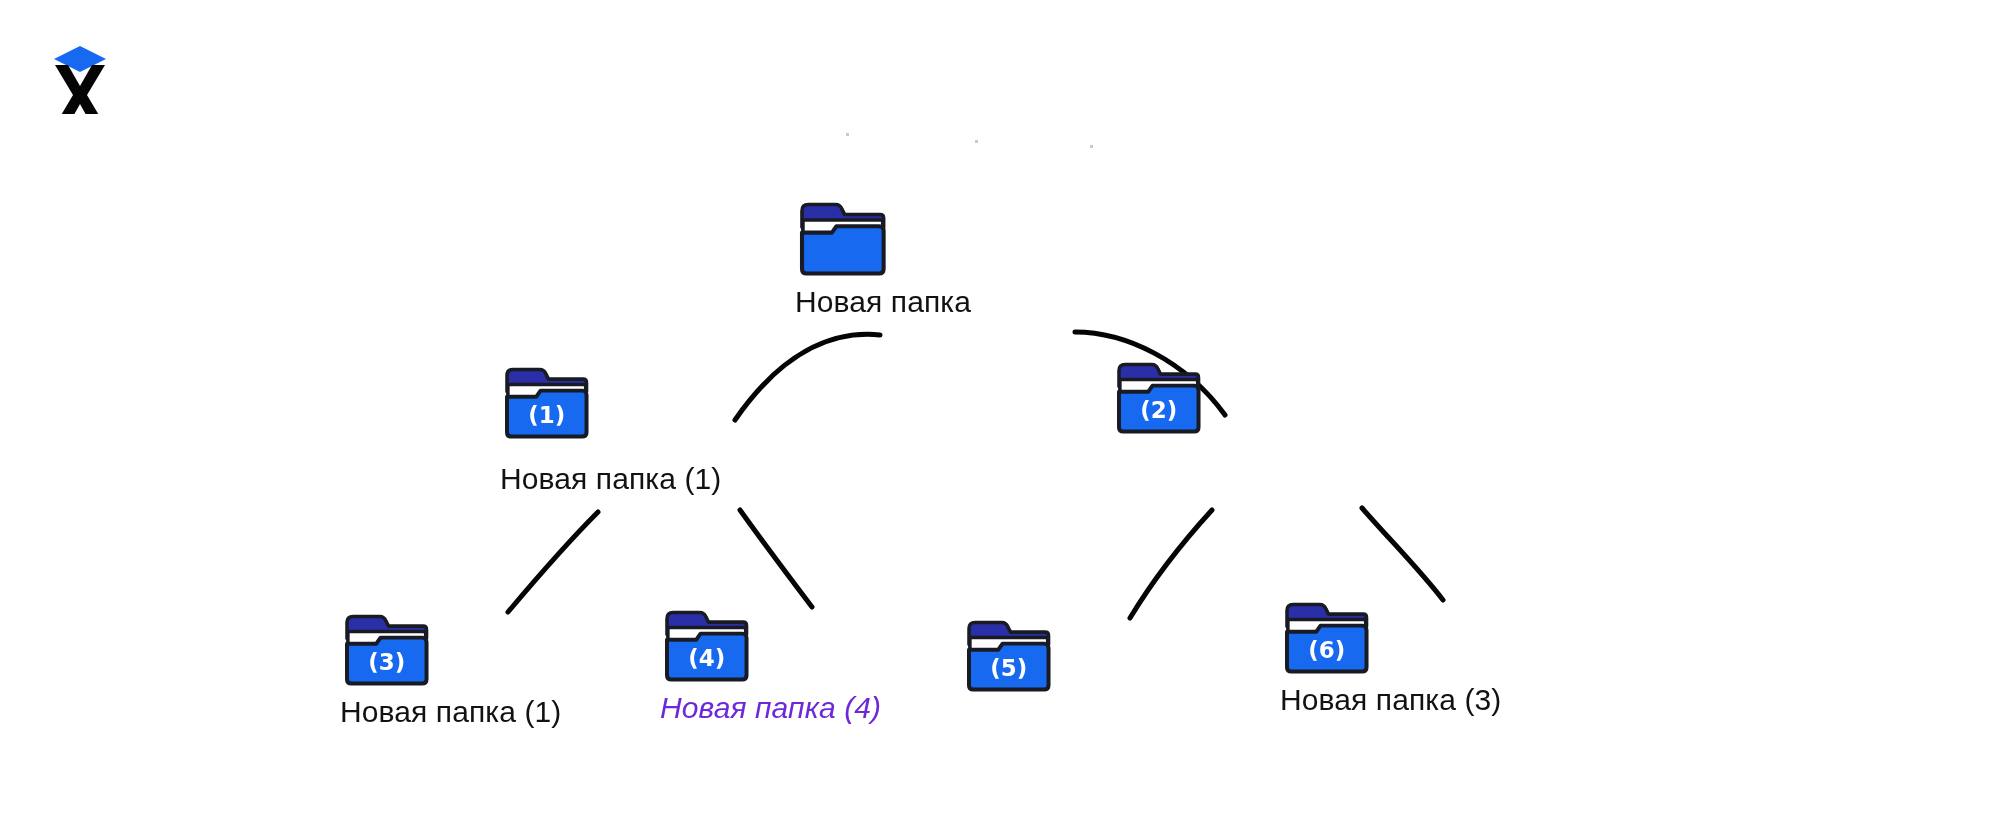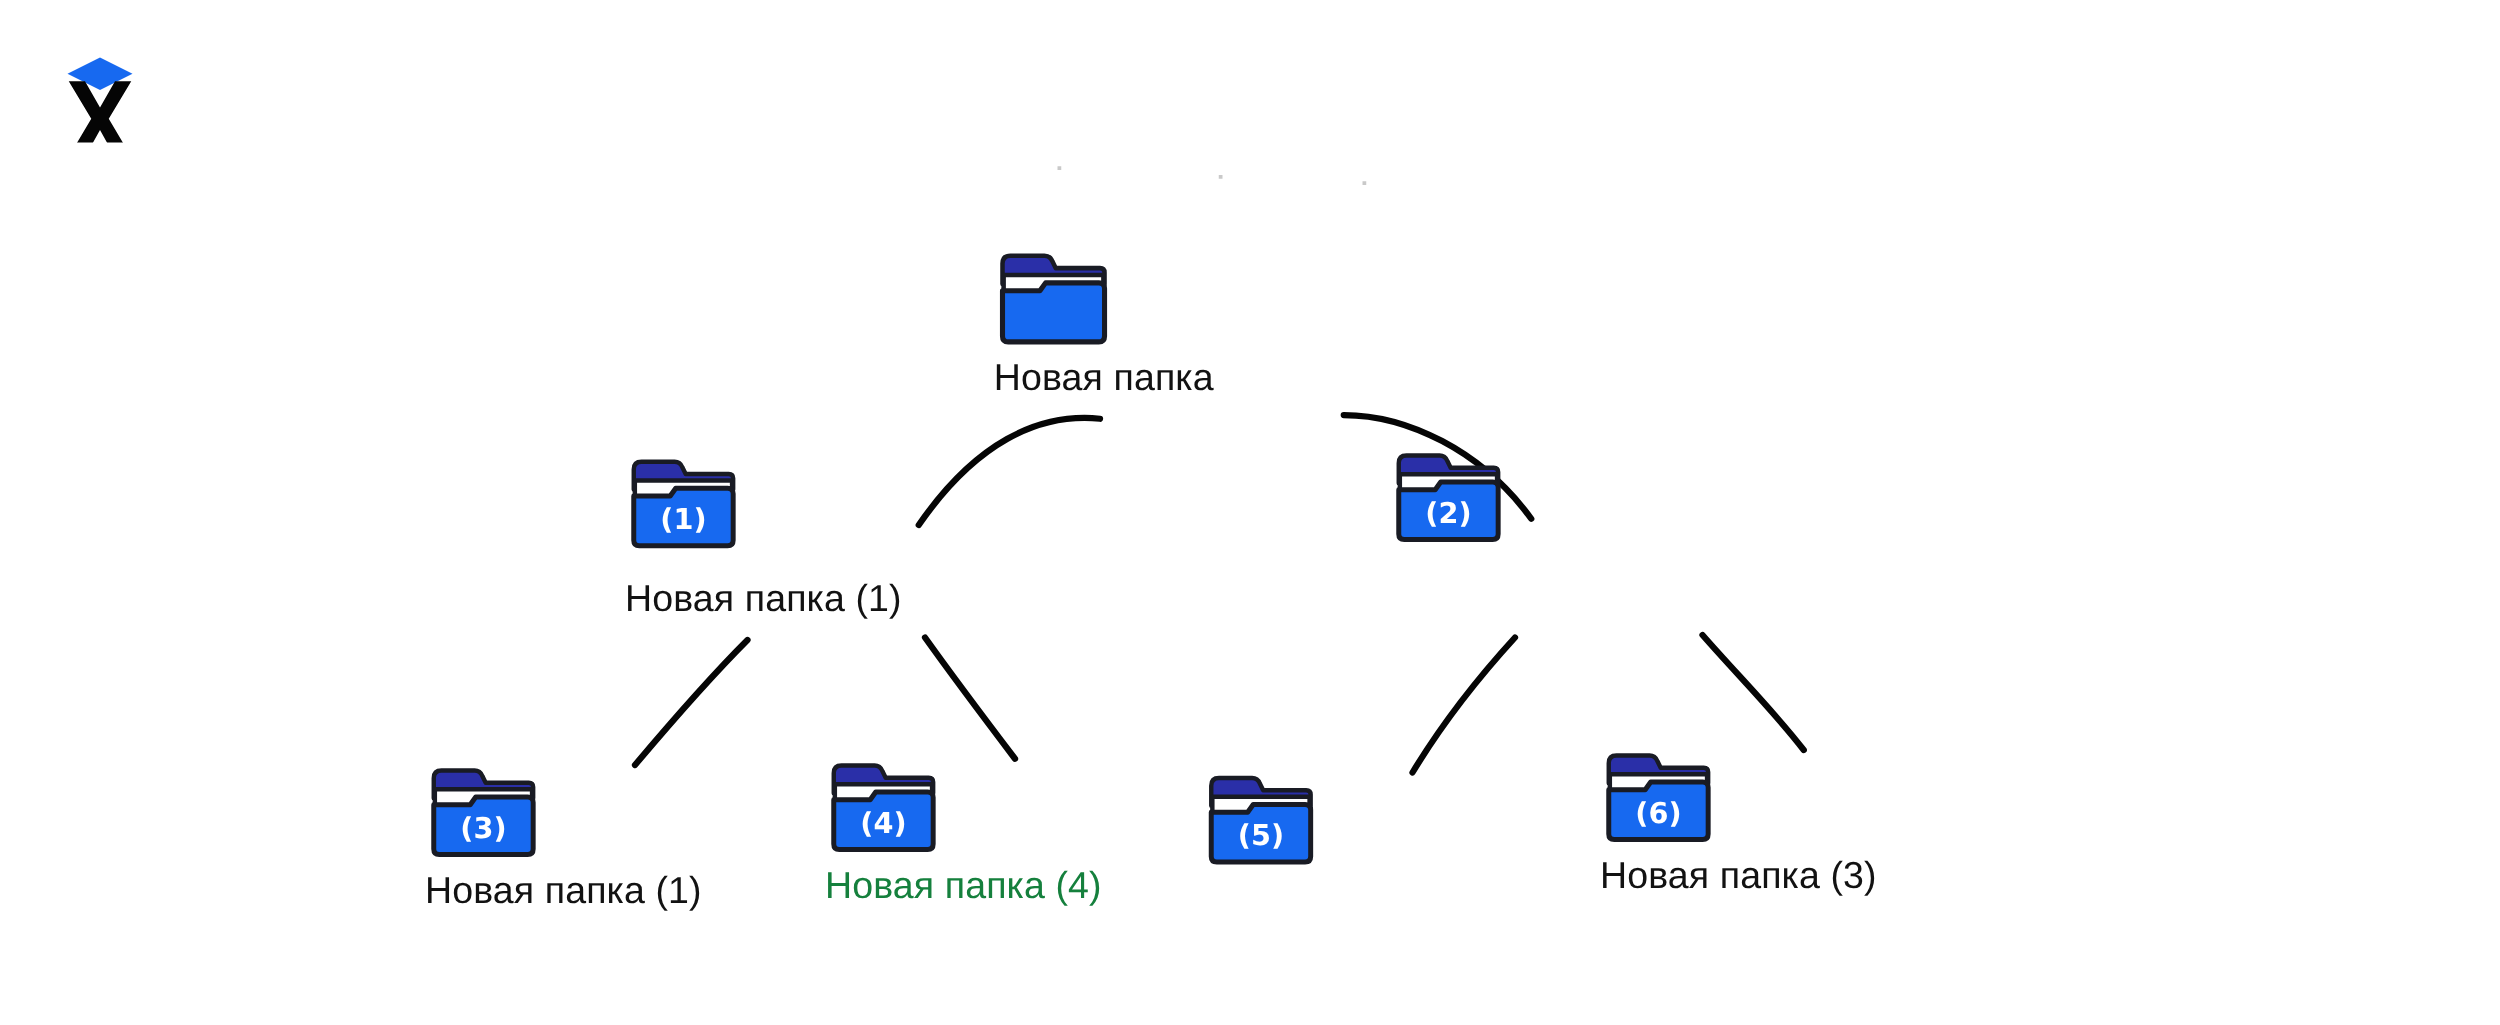--- a/index.html
+++ b/index.html
@@ -141,21 +141,21 @@
           </svg></div>
         <div class="node-label" style="color: rgb(18, 18, 18);">Новая папка (1)</div>
       </div>
       <div class="node level-2" style="left: 660px; top: 608px; width: 320px;">
         <div class="folder-icon"><svg width="90" height="76" viewBox="0 0 100 86">
             <path d="M 7 12 Q 7 5 14 5 L 44 5 Q 49 5 51 10 L 54 16 L 93 16 Q 97 16 97 20 L 97 30 L 7 30 Z" fill="#2a2fa8" stroke="#191b24" stroke-width="4" stroke-linejoin="round"></path>
             <path d="M 8 22 L 96 22 L 96 40 L 8 40 Z" fill="#ffffff" stroke="#191b24" stroke-width="4" stroke-linejoin="round"></path>
             <path d="M 7 36 L 40 36 L 45 29 L 92 29 Q 97 29 97 34 L 97 76 Q 97 81 92 81 L 12 81 Q 7 81 7 76 Z" fill="#1769f0" stroke="#191b24" stroke-width="4.5" stroke-linejoin="round"></path>
             <text x="52" y="66" text-anchor="middle" fill="#ffffff" font-family="&quot;DejaVu Sans&quot;, sans-serif" font-size="26" font-weight="600">(4)</text>
           </svg></div>
-        <div class="node-label" style="color: #15803d;">Новая папка (4)</div>
+        <div class="node-label" style="color: #6d28d9; font-style: italic;">Новая папка (4)</div>
       </div>
       <div class="node level-2" style="left: 962px; top: 618px; width: 320px;">
         <div class="folder-icon"><svg width="90" height="76" viewBox="0 0 100 86">
             <path d="M 7 12 Q 7 5 14 5 L 44 5 Q 49 5 51 10 L 54 16 L 93 16 Q 97 16 97 20 L 97 30 L 7 30 Z" fill="#2a2fa8" stroke="#191b24" stroke-width="4" stroke-linejoin="round"></path>
             <path d="M 8 22 L 96 22 L 96 40 L 8 40 Z" fill="#ffffff" stroke="#191b24" stroke-width="4" stroke-linejoin="round"></path>
             <path d="M 7 36 L 40 36 L 45 29 L 92 29 Q 97 29 97 34 L 97 76 Q 97 81 92 81 L 12 81 Q 7 81 7 76 Z" fill="#1769f0" stroke="#191b24" stroke-width="4.5" stroke-linejoin="round"></path>
             <text x="52" y="66" text-anchor="middle" fill="#ffffff" font-family="&quot;DejaVu Sans&quot;, sans-serif" font-size="26" font-weight="600">(5)</text>
           </svg></div>
       </div>
       <div class="node level-2" style="left: 1280px; top: 600px; width: 320px;">

